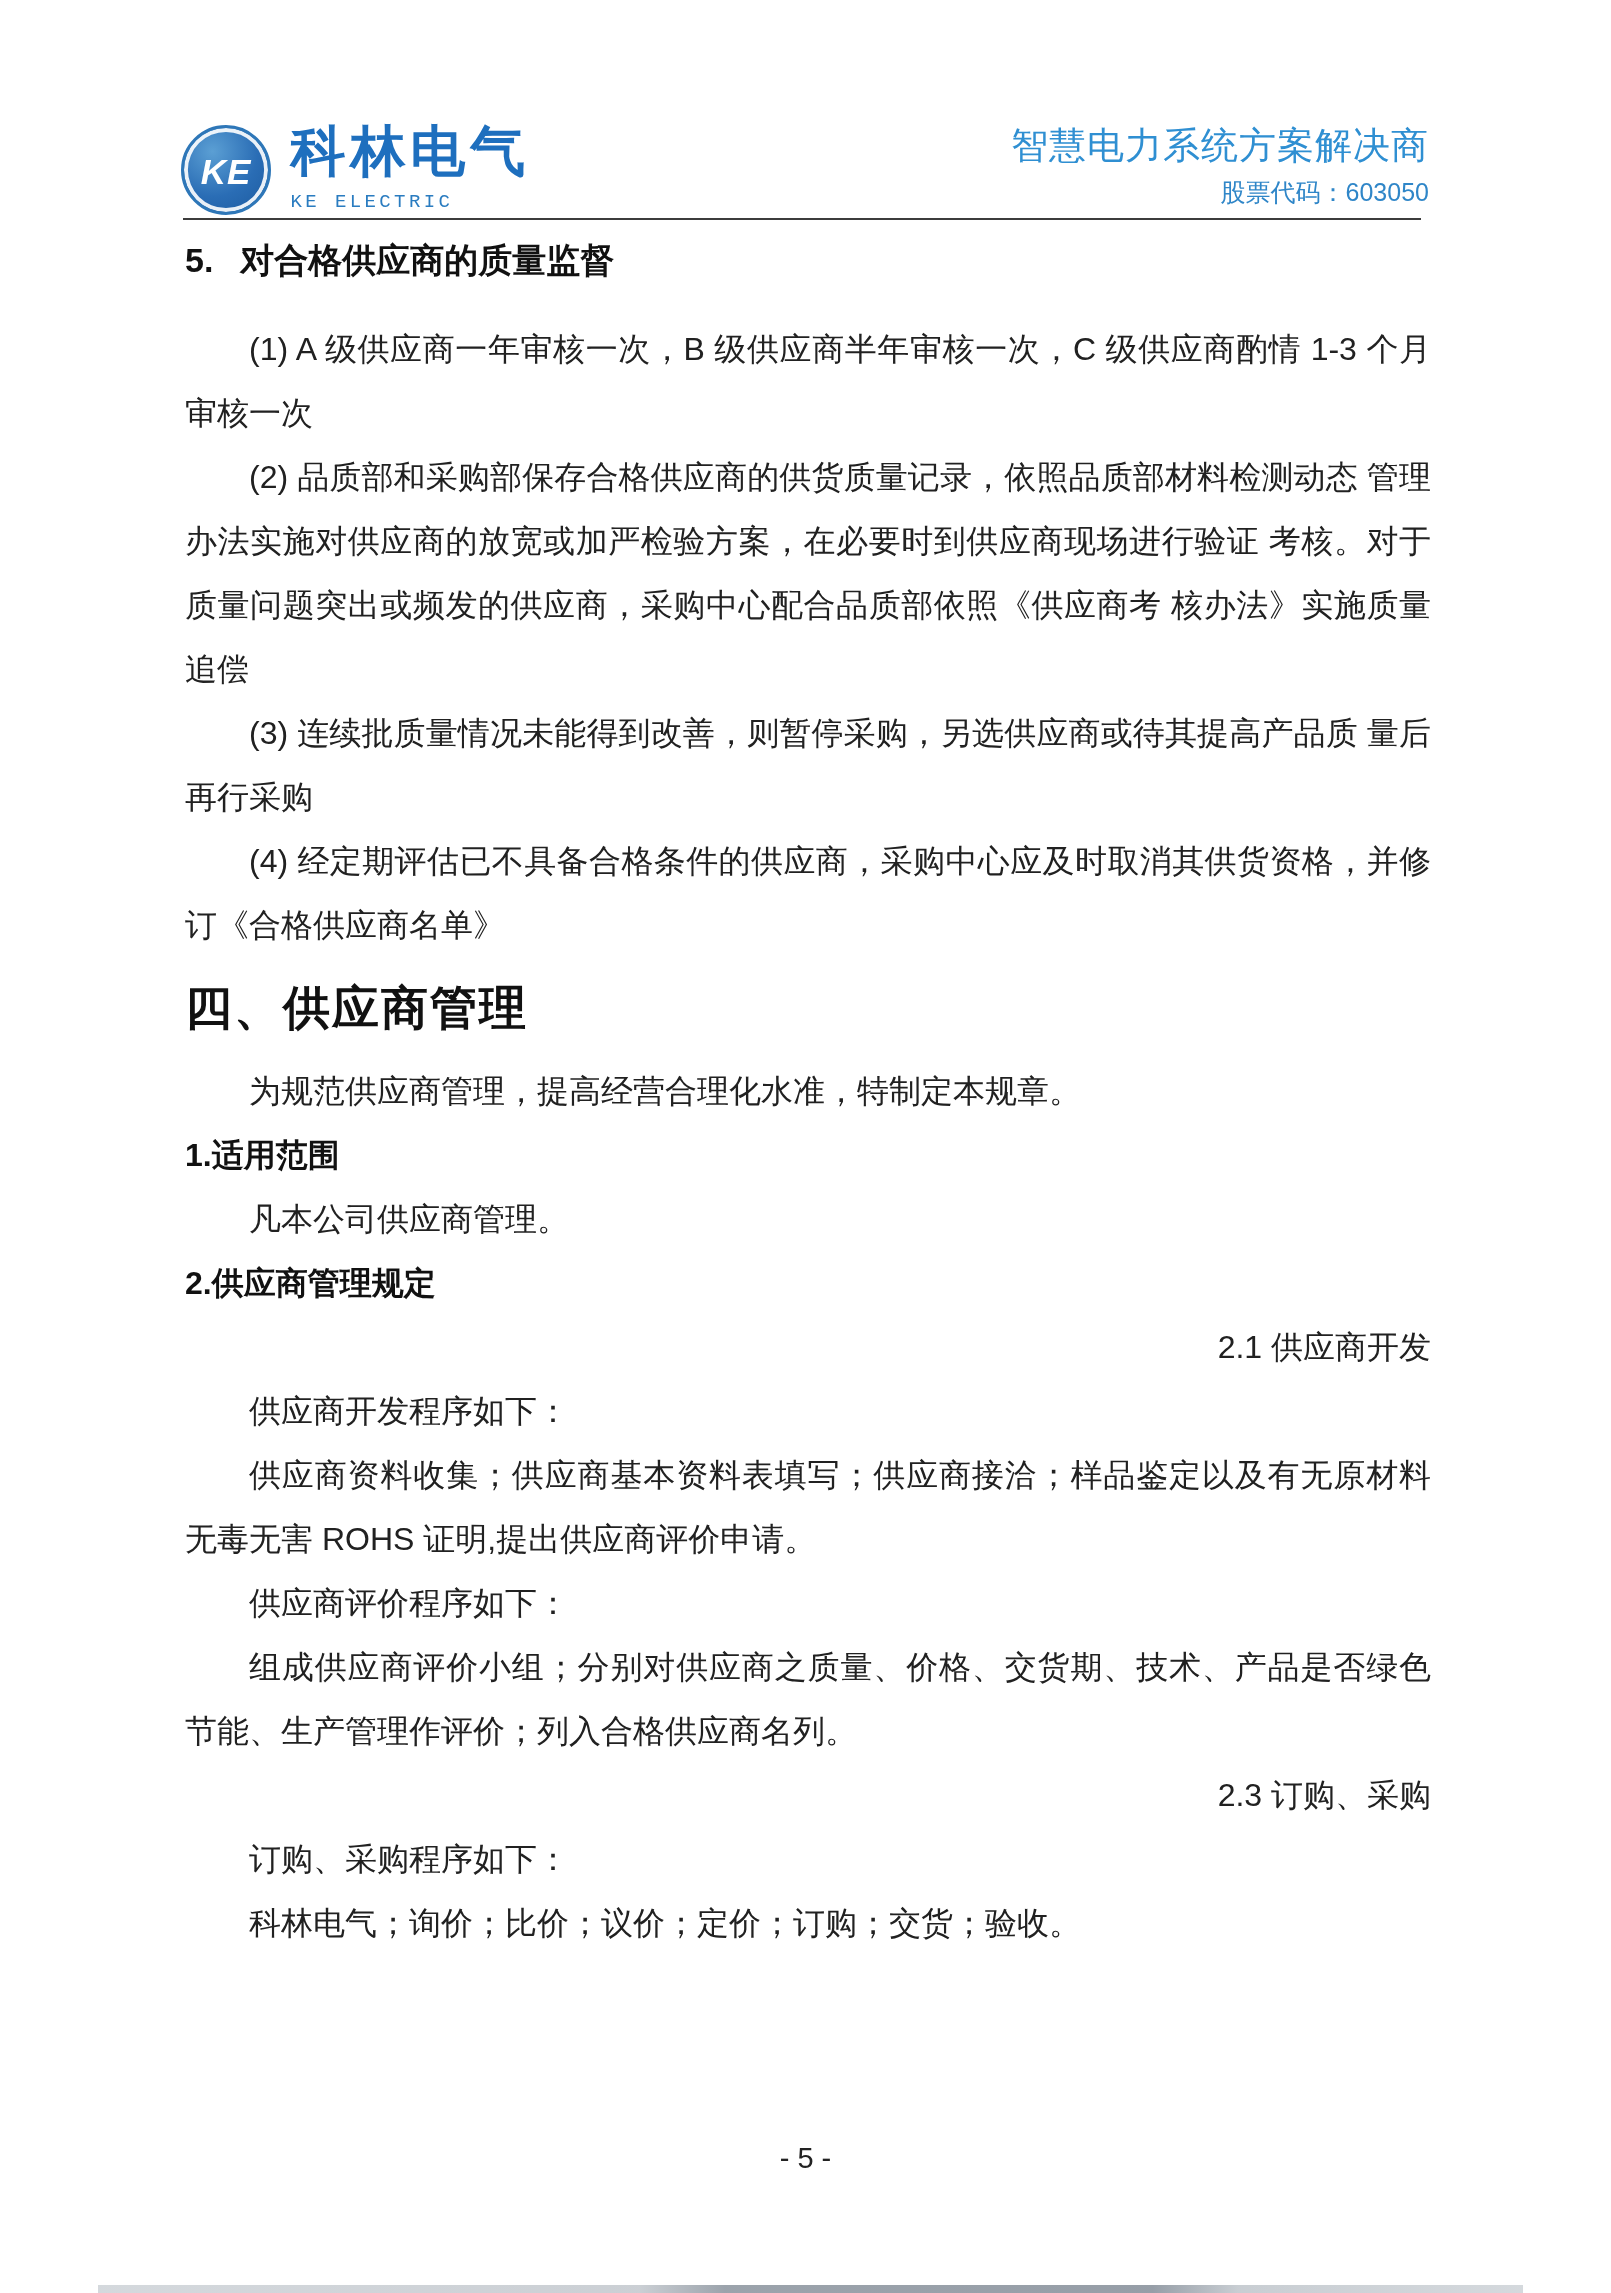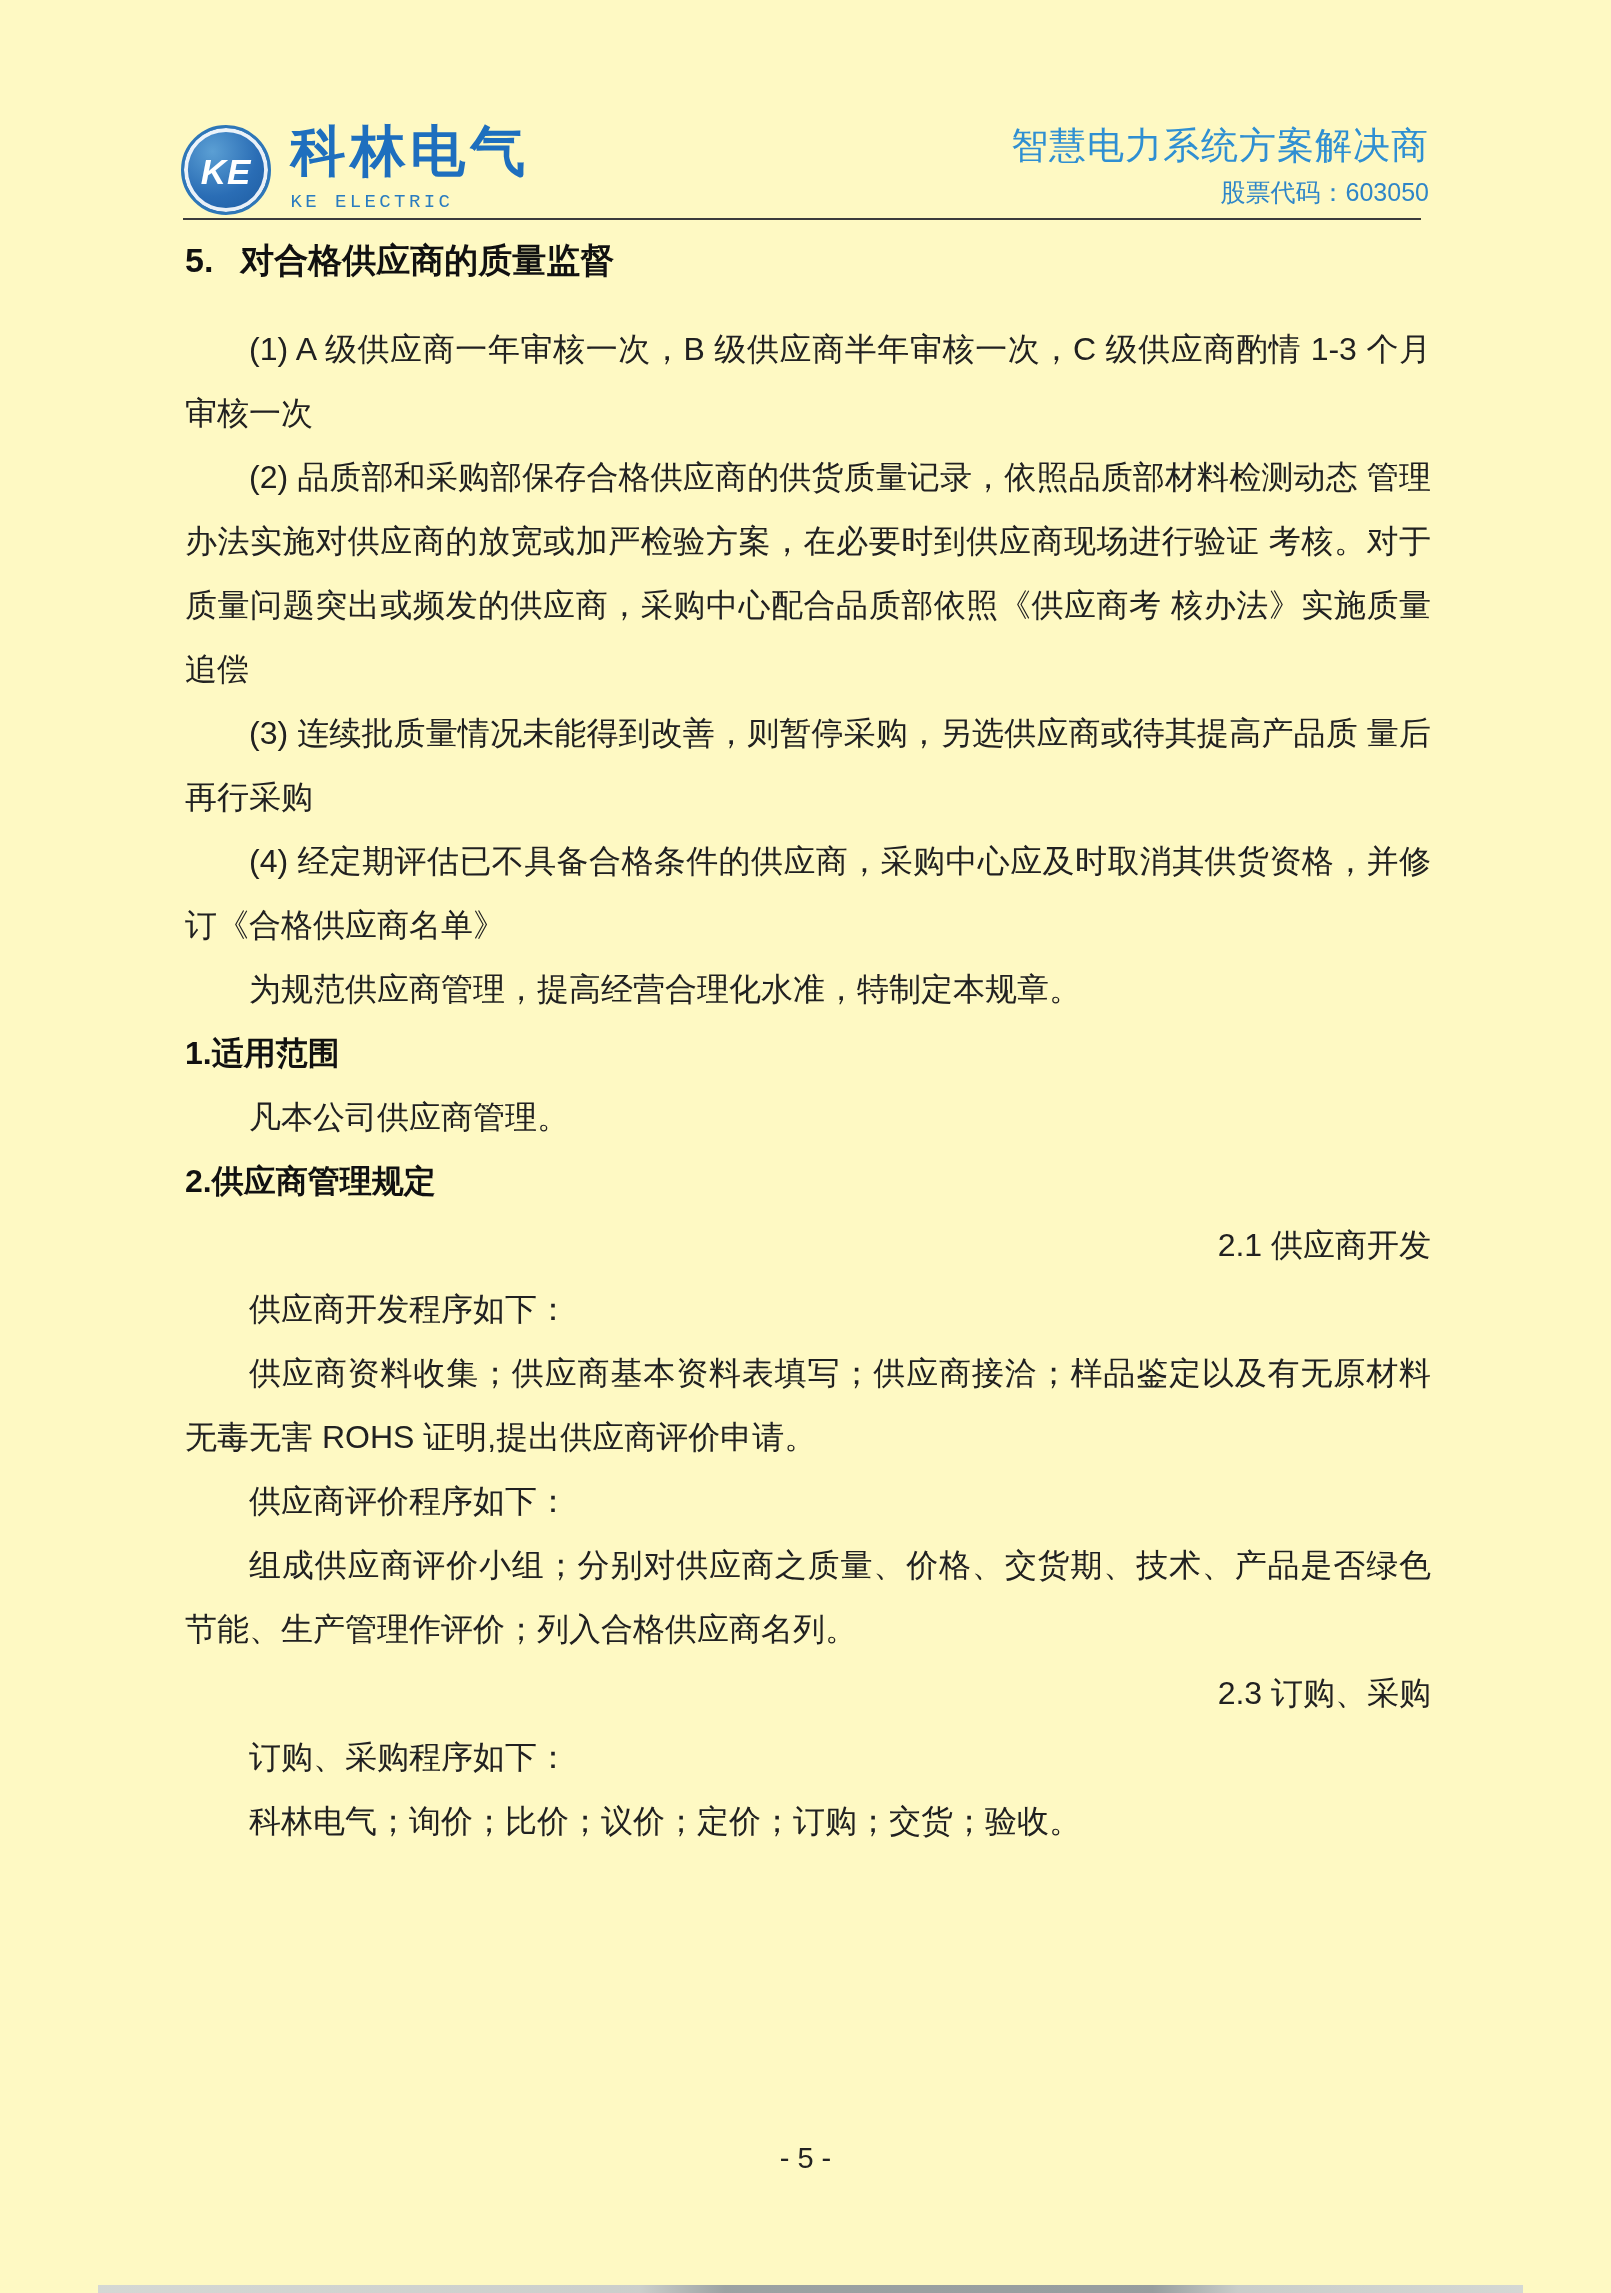--- a/index.html
+++ b/index.html
@@ -5,21 +5,21 @@
   html,body{margin:0;padding:0;}
   body{
     background:#e8e8e8;
     font-family:"Liberation Sans","DejaVu Sans",sans-serif;
   }
   .page{
     position:relative;
     width:1611px;
     height:2294px;
     margin:0 auto;
-    background:#fef9c3;
+    background:#ffffff;
     overflow:hidden;
     color:#212121;
   }
 
   
   .logo-block{
     position:absolute;
     left:181px;
     top:125px;
     display:flex;
@@ -167,20 +167,21 @@
 
   <div class="content">
 
     <p class="sec5-title"><span class="n">5.</span><span class="t">对合格供应商的质量监督</span></p>
 
     <p class="para">(1) A 级供应商一年审核一次，B 级供应商半年审核一次，C 级供应商酌情 1-3 个月审核一次</p>
     <p class="para">(2) 品质部和采购部保存合格供应商的供货质量记录，依照品质部材料检测动态 管理办法实施对供应商的放宽或加严检验方案，在必要时到供应商现场进行验证 考核。对于质量问题突出或频发的供应商，采购中心配合品质部依照《供应商考 核办法》实施质量追偿</p>
     <p class="para">(3) 连续批质量情况未能得到改善，则暂停采购，另选供应商或待其提高产品质 量后再行采购</p>
     <p class="para">(4) 经定期评估已不具备合格条件的供应商，采购中心应及时取消其供货资格，并修订《合格供应商名单》</p>
 
+    <p class="big-heading">四、供应商管理</p>
     <p class="para">为规范供应商管理，提高经营合理化水准，特制定本规章。</p>
 
     <p class="bold-sub">1.适用范围</p>
     <p class="para">凡本公司供应商管理。</p>
 
     <p class="bold-sub">2.供应商管理规定</p>
 
     <p class="plain-sub">2.1 供应商开发</p>
     <p class="para">供应商开发程序如下：</p>
     <p class="para">供应商资料收集；供应商基本资料表填写；供应商接洽；样品鉴定以及有无原材料无毒无害 ROHS 证明,提出供应商评价申请。</p>

